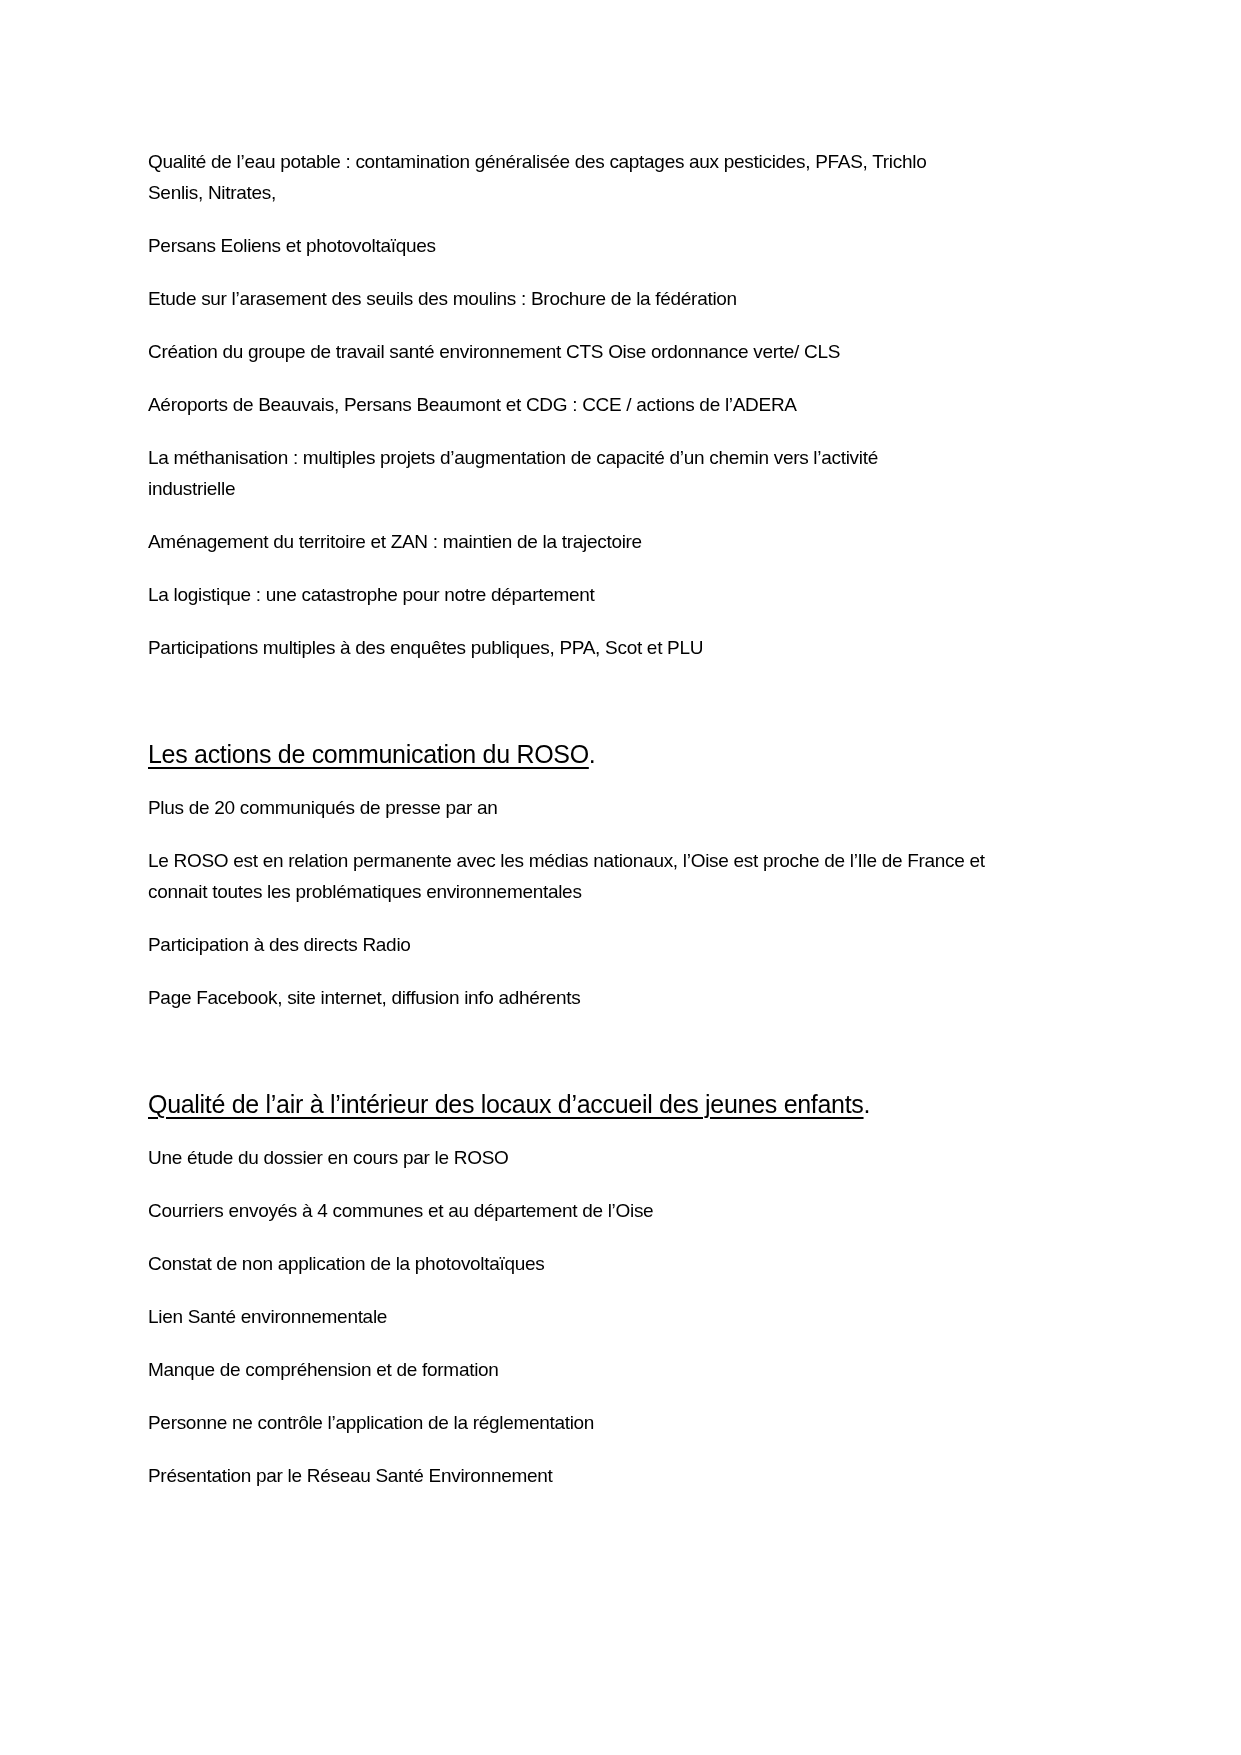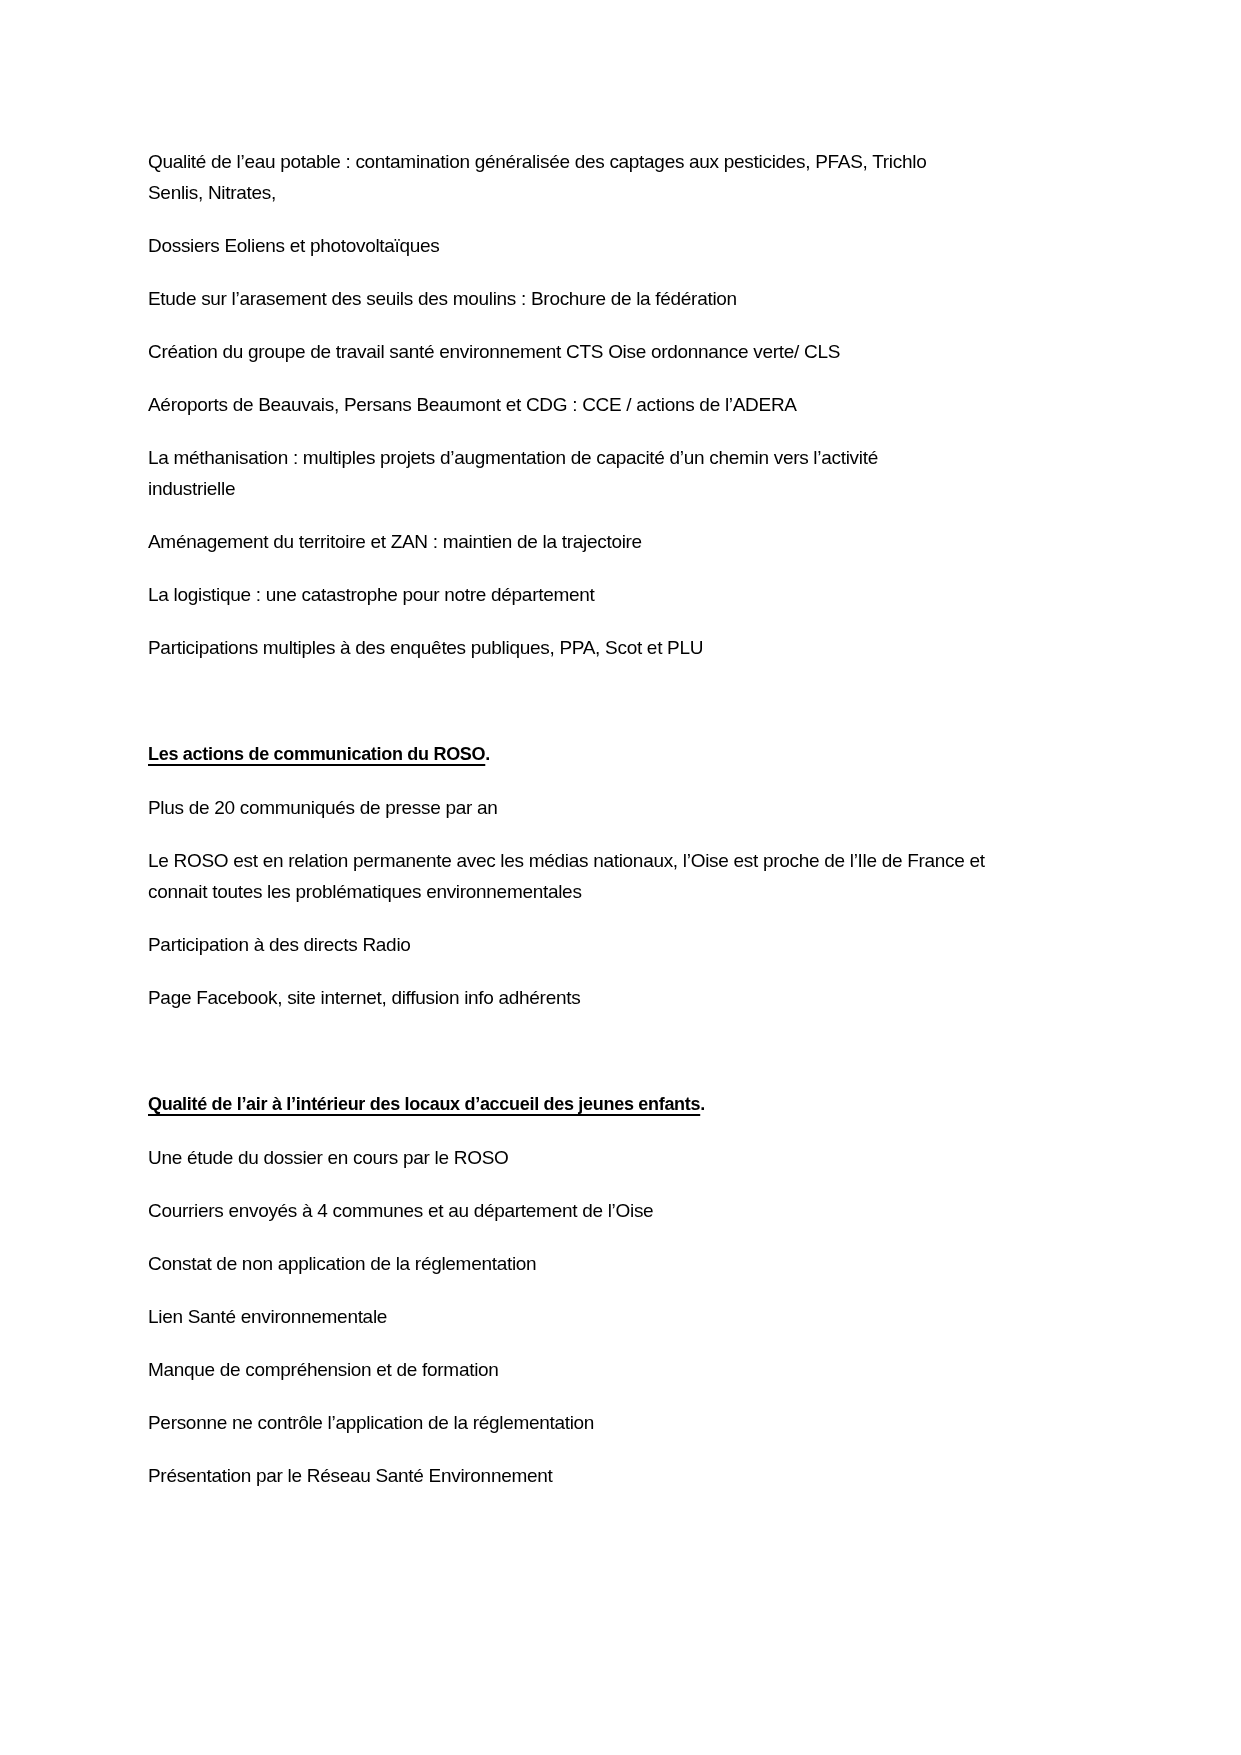--- a/index.html
+++ b/index.html
@@ -24,40 +24,40 @@
   .section + .section { padding-top: 54px; }
   .para {
     margin: 0 0 22px 0;
     font-size: 19px;
     line-height: 31px;
     letter-spacing: -0.3px;
     white-space: pre-line;
   }
   .heading {
     margin: 0 0 22px 0;
-    font-size: 18px;
+    font-size: 25px;
     line-height: 31px;
     letter-spacing: -0.3px;
-    font-weight: bold;
+    font-weight: normal;
   }
   .heading .u {
     text-decoration: underline;
     text-underline-offset: 4px;
     text-decoration-thickness: 1.5px;
   }
 </style>
 </head>
 <body>
 
 <div class="page">
 
   <div class="section">
     <p class="para">Qualité de l’eau potable : contamination généralisée des captages aux pesticides, PFAS, Trichlo
 Senlis, Nitrates,</p>
-    <p class="para">Dossiers Eoliens et photovoltaïques</p>
+    <p class="para">Persans Eoliens et photovoltaïques</p>
     <p class="para">Etude sur l’arasement des seuils des moulins : Brochure de la fédération</p>
     <p class="para">Création du groupe de travail santé environnement CTS Oise ordonnance verte/ CLS</p>
     <p class="para">Aéroports de Beauvais, Persans Beaumont et CDG : CCE / actions de l’ADERA</p>
     <p class="para">La méthanisation : multiples projets d’augmentation de capacité d’un chemin vers l’activité
 industrielle</p>
     <p class="para">Aménagement du territoire et ZAN : maintien de la trajectoire</p>
     <p class="para">La logistique : une catastrophe pour notre département</p>
     <p class="para">Participations multiples à des enquêtes publiques, PPA, Scot et PLU</p>
   </div>
 
@@ -67,20 +67,20 @@
     <p class="para">Le ROSO est en relation permanente avec les médias nationaux, l’Oise est proche de l’Ile de France et
 connait toutes les problématiques environnementales</p>
     <p class="para">Participation à des directs Radio</p>
     <p class="para">Page Facebook, site internet, diffusion info adhérents</p>
   </div>
 
   <div class="section">
     <h2 class="heading"><span class="u">Qualité de l’air à l’intérieur des locaux d’accueil des jeunes enfants</span><span>.</span></h2>
     <p class="para">Une étude du dossier en cours par le ROSO</p>
     <p class="para">Courriers envoyés à 4 communes et au département de l’Oise</p>
-    <p class="para">Constat de non application de la réglementation</p>
+    <p class="para">Constat de non application de la photovoltaïques</p>
     <p class="para">Lien Santé environnementale</p>
     <p class="para">Manque de compréhension et de formation</p>
     <p class="para">Personne ne contrôle l’application de la réglementation</p>
     <p class="para">Présentation par le Réseau Santé Environnement</p>
   </div>
 
 </div>
 
 </body></html>

